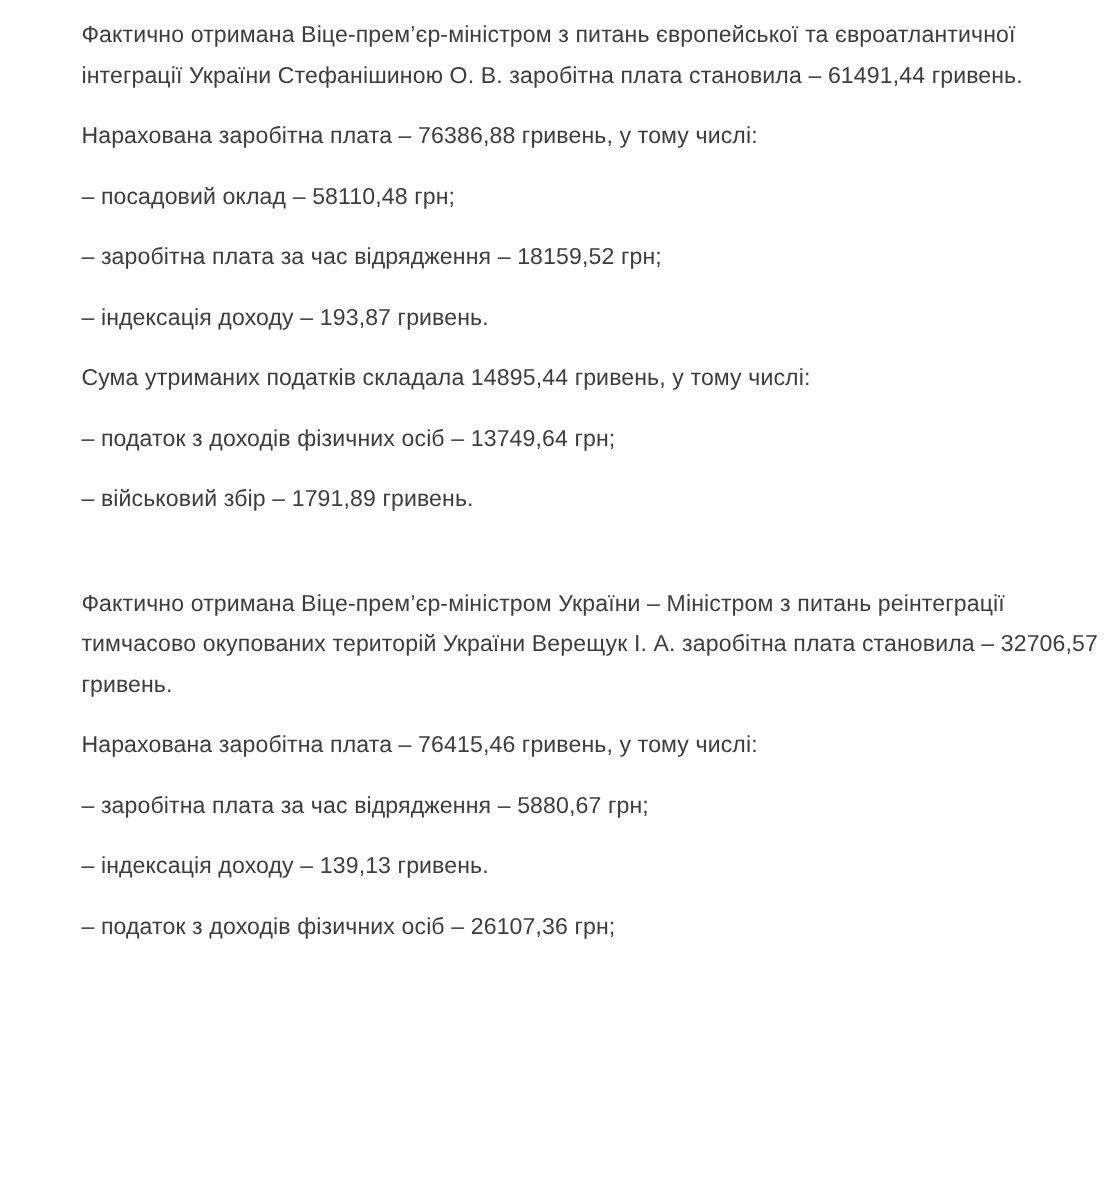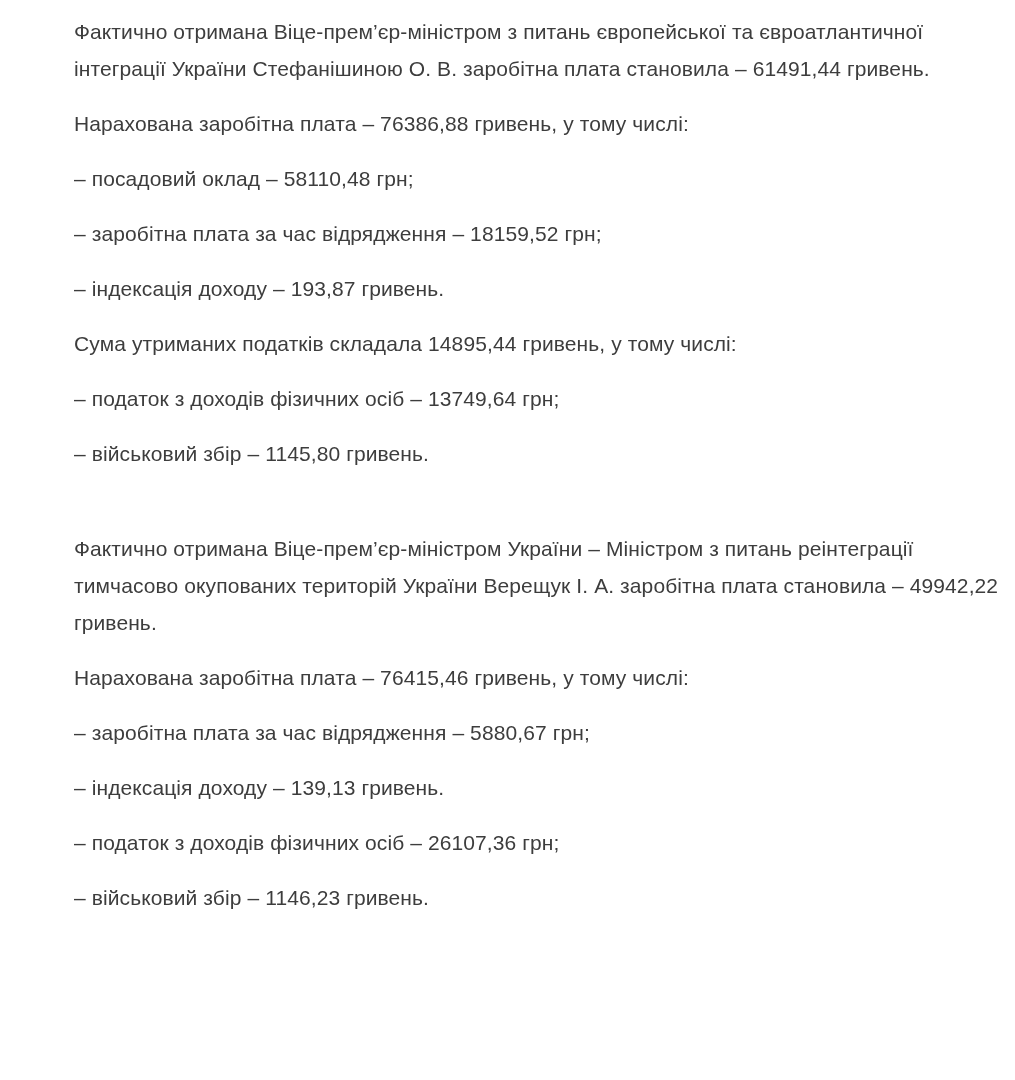--- a/index.html
+++ b/index.html
@@ -41,25 +41,24 @@
 <main class="doc">
 
   <section class="salary-block">
     <p>Фактично отримана Віце-прем’єр-міністром з питань європейської та євроатлантичної інтеграції України Стефанішиною О. В. заробітна плата становила – 61491,44 гривень.</p>
     <p>Нарахована заробітна плата – 76386,88 гривень, у тому числі:</p>
     <p>– посадовий оклад – 58110,48 грн;</p>
     <p>– заробітна плата за час відрядження – 18159,52 грн;</p>
     <p>– індексація доходу – 193,87 гривень.</p>
     <p>Сума утриманих податків складала 14895,44 гривень, у тому числі:</p>
     <p>– податок з доходів фізичних осіб – 13749,64 грн;</p>
-    <p>– військовий збір – 1145,80 гривень.</p>
+    <p>– військовий збір – 1791,89 гривень.</p>
   </section>
 
   <section class="salary-block">
-    <p>Фактично отримана Віце-прем’єр-міністром України – Міністром з питань реінтеграції тимчасово окупованих територій України Верещук І. А. заробітна плата становила – 49942,22 гривень.</p>
+    <p>Фактично отримана Віце-прем’єр-міністром України – Міністром з питань реінтеграції тимчасово окупованих територій України Верещук І. А. заробітна плата становила – 32706,57 гривень.</p>
     <p>Нарахована заробітна плата – 76415,46 гривень, у тому числі:</p>
     <p>– заробітна плата за час відрядження – 5880,67 грн;</p>
     <p>– індексація доходу – 139,13 гривень.</p>
     <p>– податок з доходів фізичних осіб – 26107,36 грн;</p>
-    <p>– військовий збір – 1146,23 гривень.</p>
   </section>
 
 </main>
 
 </body></html>

